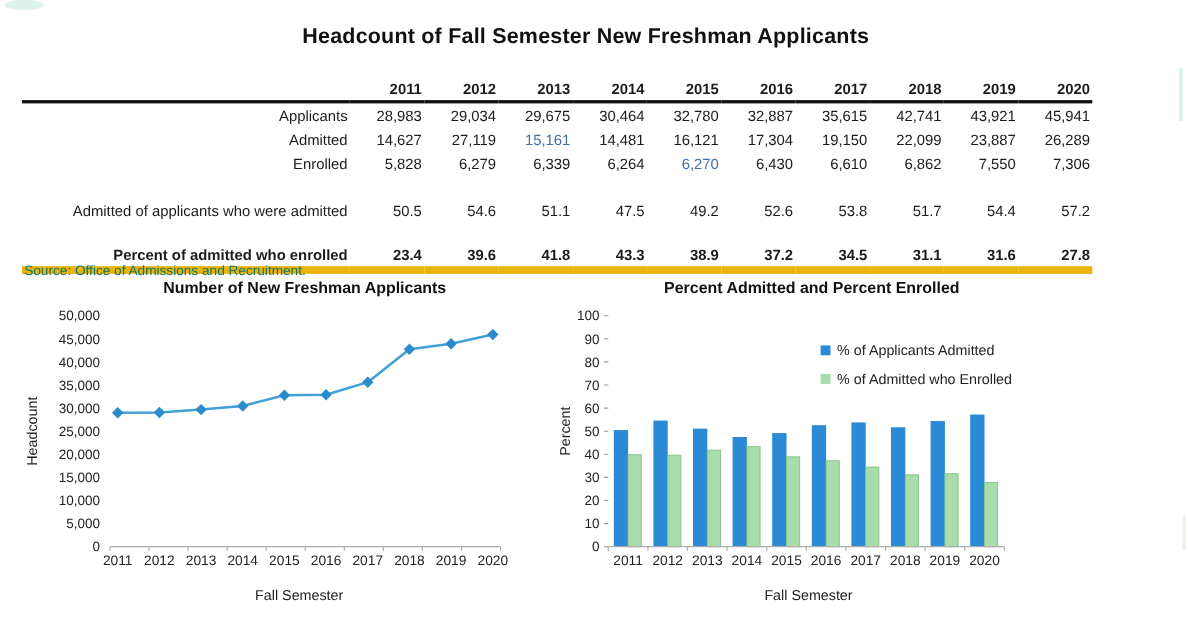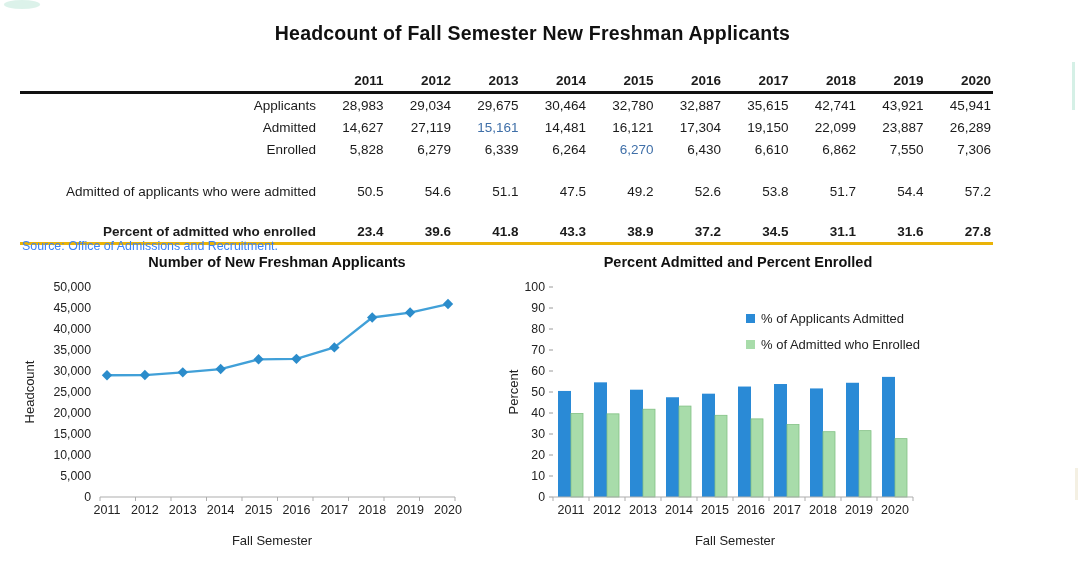--- a/index.html
+++ b/index.html
@@ -12,22 +12,22 @@
 
   table.data-table{position:absolute;left:20px;top:62px;width:973px;
                    border-collapse:collapse;font-size:13.5px;table-layout:fixed;}
   table.data-table td{padding:0 2px;white-space:nowrap;overflow:visible;}
   td.cell-label{text-align:right;}
   td.cell-num{text-align:right;}
   tr.header-row td{font-weight:bold;border-bottom:3px solid #121212;height:26px;vertical-align:bottom;padding-bottom:3px;}
   tr.data-row td{height:22px;vertical-align:middle;}
   tr.spacer-row td{height:20px;border:none;}
   tr.spacer-row2 td{height:18px;border:none;}
-  tr.bold-row td{font-weight:bold;border-bottom:3px solid #eab308;}
-  .source-line{position:absolute;left:22px;top:239px;font-size:12.4px;color:#3b82f6;}
+  tr.bold-row td{font-weight:bold;border-bottom:7px solid #eab308;}
+  .source-line{position:absolute;left:22px;top:239px;font-size:12.4px;color:#0f766e;}
 
   .chart{position:absolute;top:254px;height:312px;}
   .chart-left{left:18px;width:500px;}
   .chart-right{left:508px;width:565px;}
   .chart-title{font-size:14.5px;font-weight:bold;text-align:center;color:#111;height:20px;}
   .chart-title.ct-left{padding-left:18px;}
   .chart-title.ct-right{padding-right:105px;}
   svg{display:block;font-family:"Liberation Sans",sans-serif;}
   .axis-title{font-size:13px;fill:#222;}
   text.tick-label{font-size:12.3px;fill:#222;}

